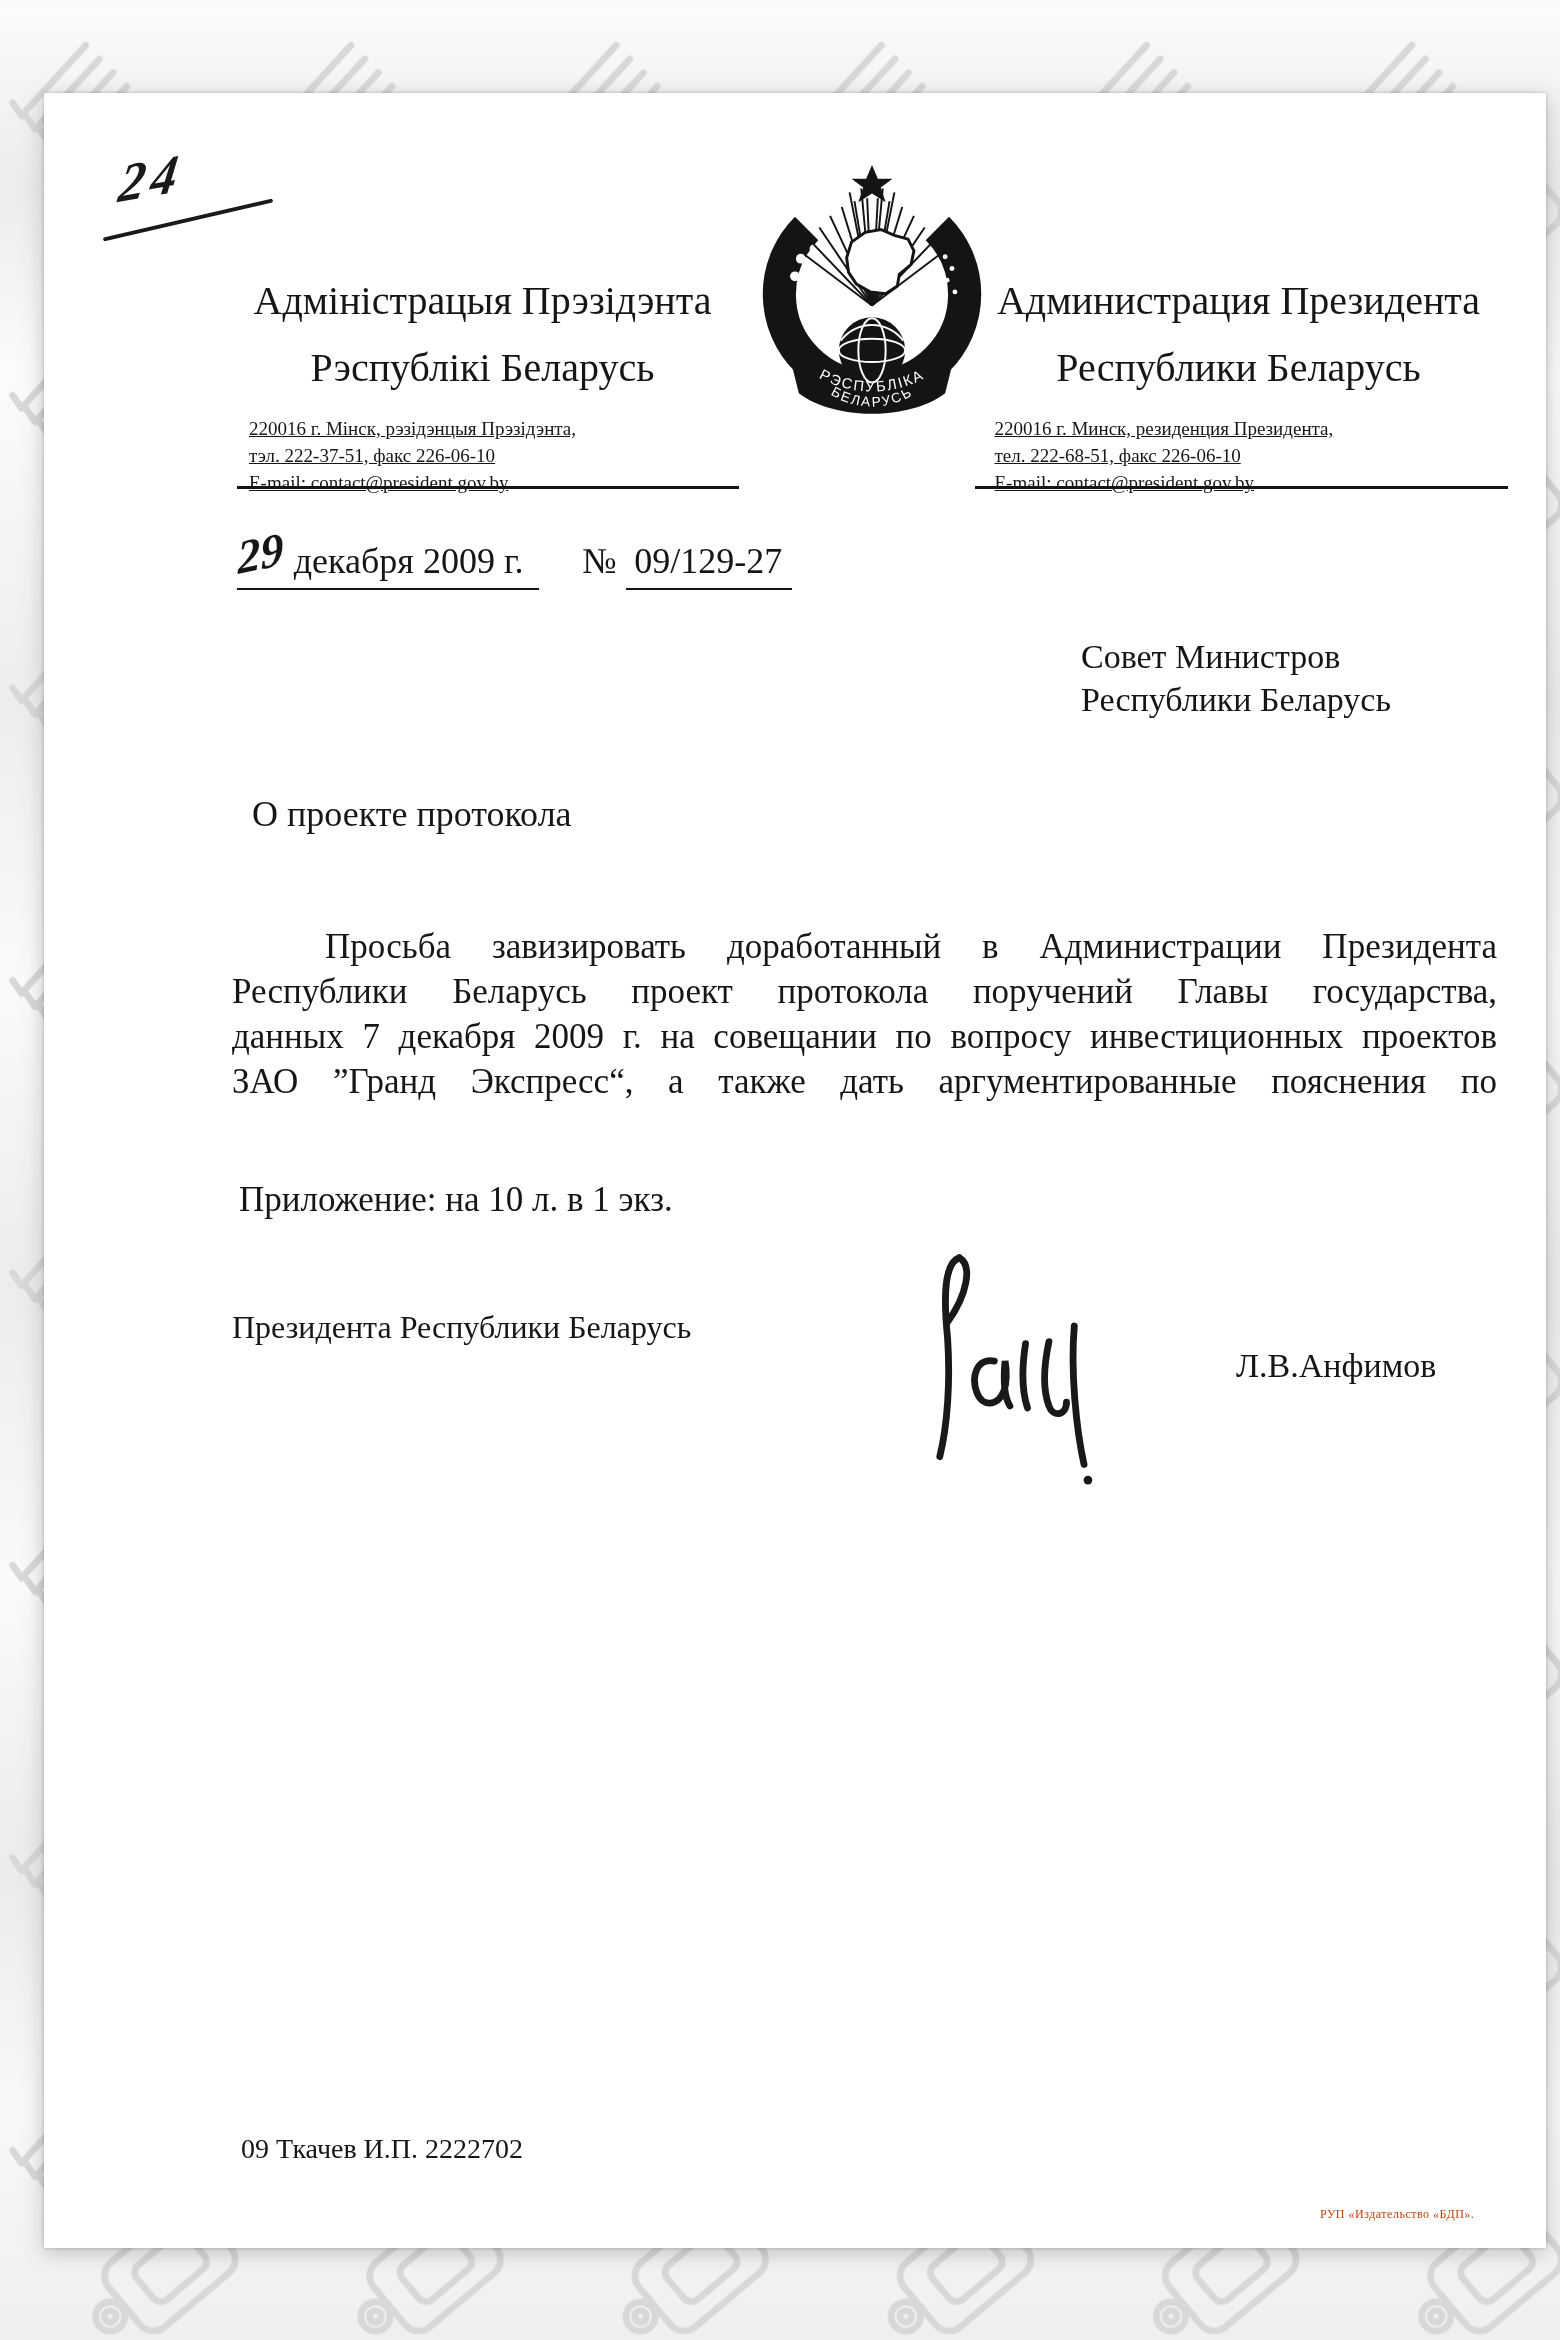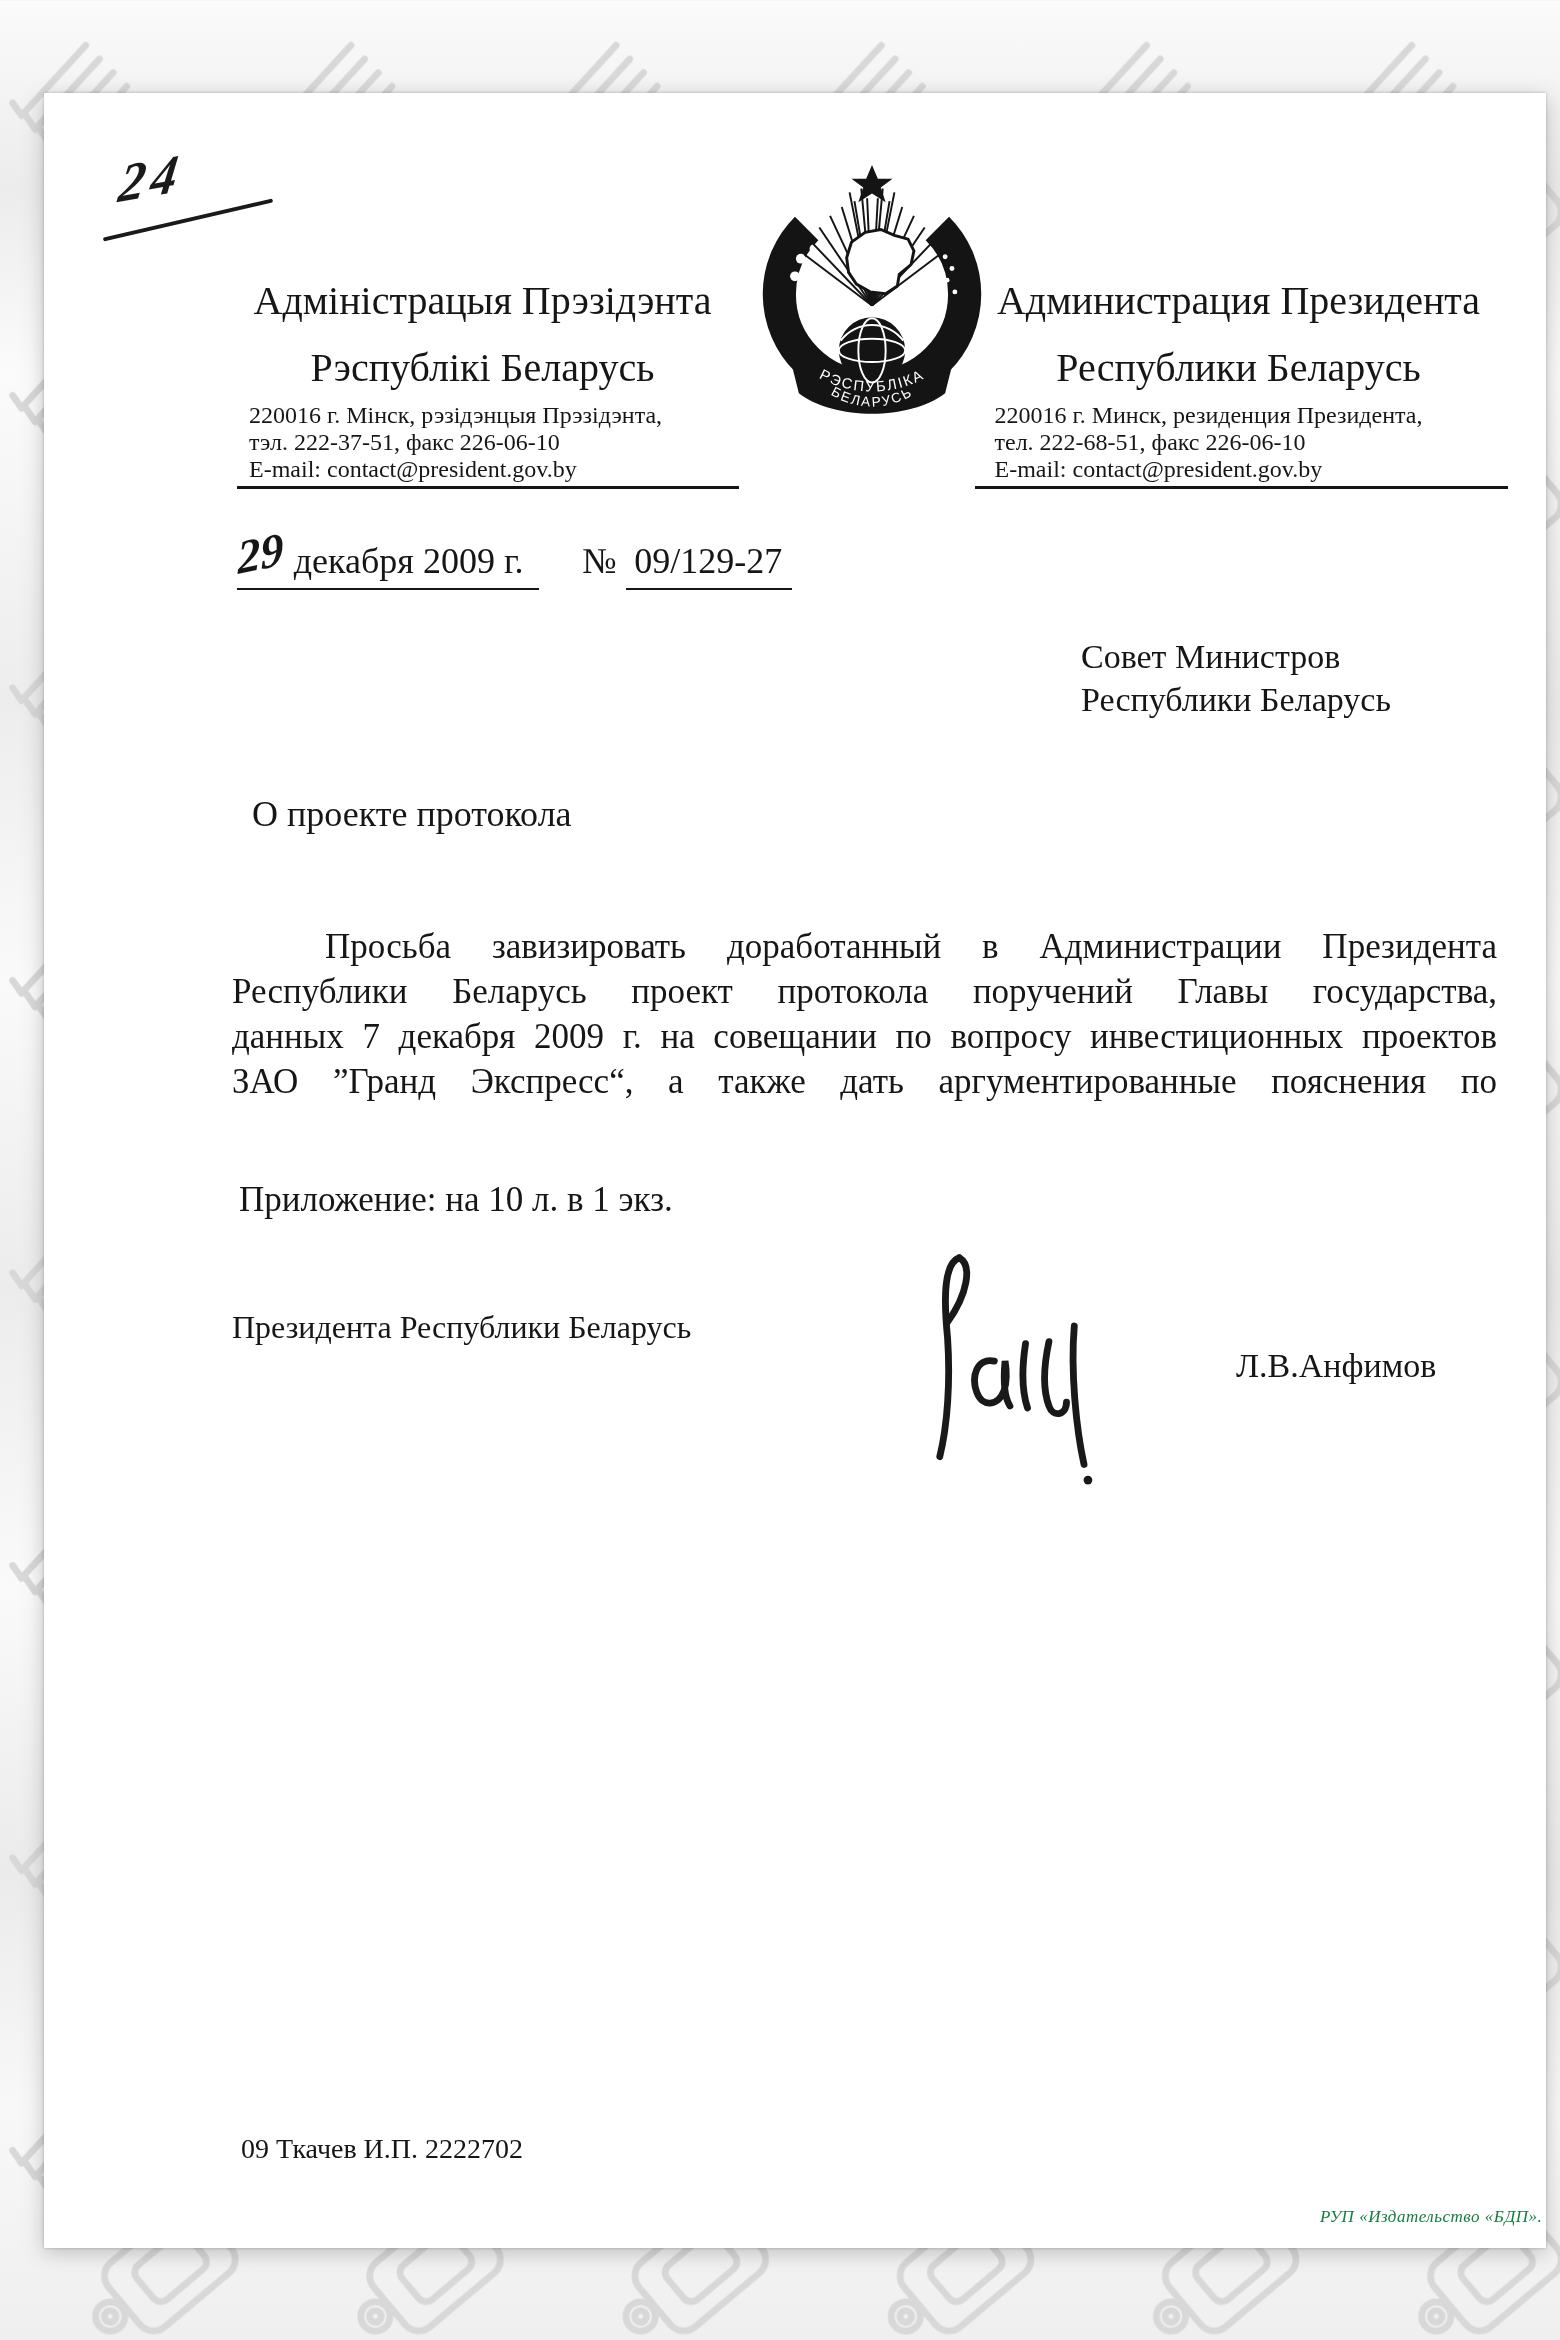--- a/index.html
+++ b/index.html
@@ -25,21 +25,21 @@
   }
   .handmark .slash{
     position:absolute;left:0px;top:68px;width:174px;height:3.9px;background:#1a1a1a;
     transform:rotate(-13deg);border-radius:2px;
   }
 
   
   .h-left{left:146px;top:174px;width:585px;}
   .h-right{left:931px;top:174px;width:527px;}
   .org-name{font-size:40px;line-height:67px;text-align:center;white-space:nowrap;}
-  .addr{font-size:24px;line-height:27px;margin-top:1px;white-space:nowrap;}
+  .addr{font-size:19px;line-height:27px;margin-top:14px;white-space:nowrap;text-decoration:underline;}
   .h-left .addr{padding-left:59px;}
   .h-right .addr{padding-left:19.5px;}
   .rule{position:absolute;height:2.9px;background:#151515;}
   .rule-left{left:193px;top:393px;width:502px;}
   .rule-right{left:931px;top:393px;width:533px;}
 
   .emblem{left:710px;top:66px;width:236px;height:256px;}
 
   
   .ref{left:193px;top:447px;font-size:36px;white-space:nowrap;}
@@ -60,21 +60,21 @@
   .body-line.first{padding-left:93px;}
   .body-line.last{text-align-last:left;white-space:normal;}
 
   .attachment{left:195px;top:1087px;font-size:35px;}
 
   .sig-title{left:188px;top:1217px;font-size:32px;line-height:35px;}
   .sig-script{left:847px;top:1151px;width:273px;height:244px;}
   .sig-name{left:1192px;top:1254px;font-size:34px;}
 
   .executor{left:197px;top:2040px;font-size:28px;font-family:Liberation Serif, serif;}
-  .publisher{left:1276px;top:2114px;font-size:17px;color:#15803d;letter-spacing:0.5px;font-style:italic;}
+  .publisher{left:1276px;top:2114px;font-size:12px;color:#c2410c;letter-spacing:0.5px;}
 </style>
 </head>
 <body>
 
 <svg class="bg" width="1560" height="2341" viewBox="0 0 1600 2400">
   <defs>
     <linearGradient id="bgrad" x1="0" y1="0" x2="0" y2="1">
       <stop offset="0" stop-color="#fbfbfb"></stop>
         <stop offset="0.08" stop-color="#ececec"></stop>
       <stop offset="0.16" stop-color="#fbfbfb"></stop>

